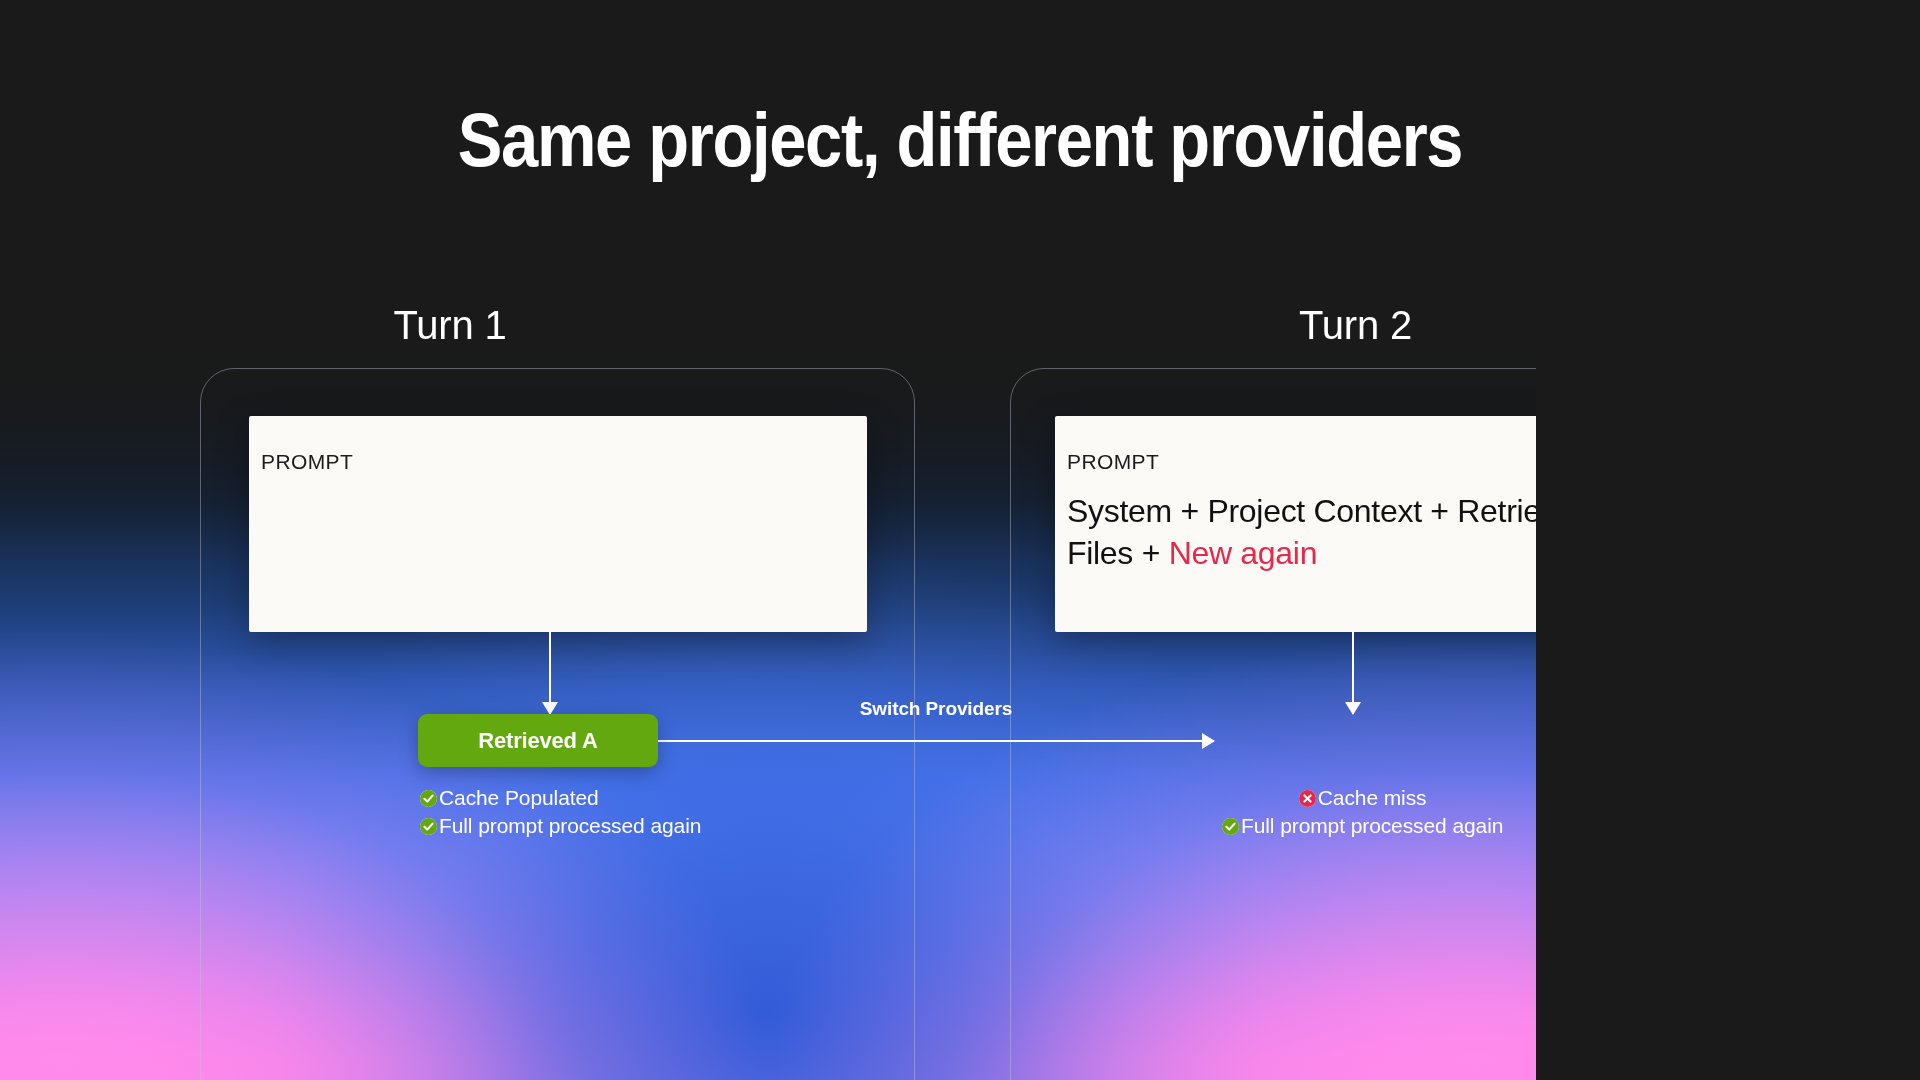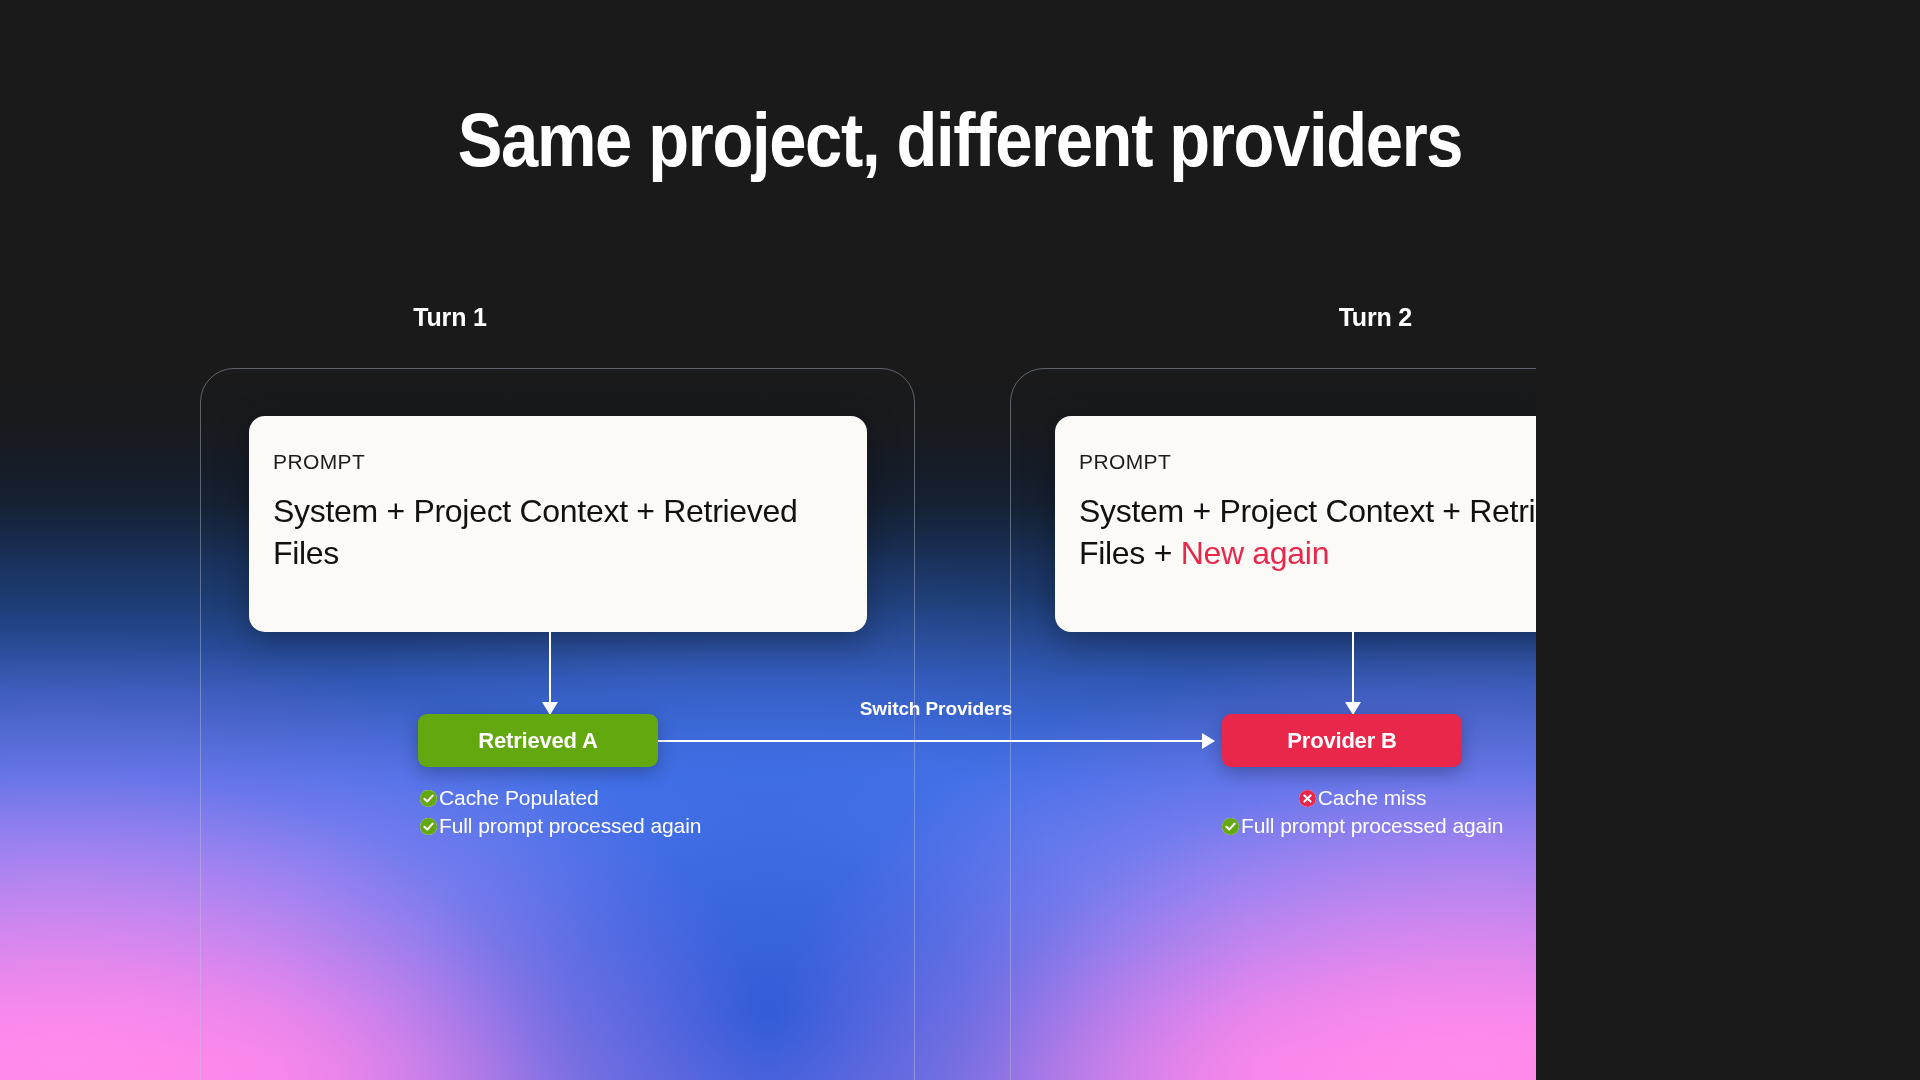--- a/index.html
+++ b/index.html
@@ -98,22 +98,22 @@
     letter-spacing: -1.5px;
     font-stretch: condensed;
     transform: scaleX(0.88);
     white-space: nowrap;
   }
 
   
   .turn-label {
     position: absolute;
     color: #ffffff;
-    font-size: 25px;
-    font-weight: 700;
+    font-size: 40px;
+    font-weight: 400;
     letter-spacing: -0.2px;
     text-align: center;
     white-space: nowrap;
   }
   #turn-label-1 { top: 303px; left: 340px; width: 220px; }
   #turn-label-2 { top: 303px; left: 1192px; width: 220px; text-align: right; }
 
   
   .turn-panel {
     position: absolute;
@@ -121,22 +121,22 @@
     border-radius: 34px;
     background: transparent;
   }
   #turn-panel-1 { left: 200px; top: 368px; width: 715px; height: 760px; }
   #turn-panel-2 { left: 1010px; top: 368px; width: 715px; height: 760px; }
 
   
   .prompt-card {
     position: absolute;
     background: #fbfaf6;
-    border-radius: 16px;
-    padding: 34px 30px 30px 24px;
+    border-radius: 2px;
+    padding: 34px 30px 30px 12px;
     box-shadow: 0 10px 34px rgba(0,0,0,0.30);
   }
   #prompt-card-1 { left: 249px; top: 416px; width: 618px; height: 216px; }
   #prompt-card-2 { left: 1055px; top: 416px; width: 618px; height: 216px; }
 
   .prompt-kicker {
     color: #1c1c1c;
     font-size: 21px;
     font-weight: 400;
     letter-spacing: 0.4px;
@@ -275,21 +275,20 @@
   <div id="page-title">Same project, different providers</div>
 
   <div id="turn-label-1" class="turn-label">Turn 1</div>
   <div id="turn-label-2" class="turn-label">Turn 2</div>
 
   <div id="turn-panel-1" class="turn-panel"></div>
   <div id="turn-panel-2" class="turn-panel"></div>
 
   <div id="prompt-card-1" class="prompt-card">
     <div class="prompt-kicker">PROMPT</div>
-    <div class="prompt-body"><span>System + Project Context + Retrieved Files</span></div>
   </div>
 
   <div id="prompt-card-2" class="prompt-card">
     <div class="prompt-kicker">PROMPT</div>
     <div class="prompt-body"><span>System + Project Context + Retrieved Files + </span><span class="new-info">New again</span></div>
   </div>
 
   <div id="vconn-1" class="vconn">
     <div class="stem"></div>
     <div class="head"></div>
@@ -300,23 +299,20 @@
   </div>
 
   <div id="switch-label">Switch Providers</div>
   <div id="switch-connector">
     <div class="line"></div>
     <div class="arrow"></div>
   </div>
 
   <div id="provider-a" class="provider-pill">
     <span>Retrieved A</span>
-  </div>
-  <div id="provider-b" class="provider-pill">
-    <span>Provider B</span>
   </div>
 
   <div id="status-list-1" class="status-list">
     <div class="status-item">
       <span class="status-badge">
         <svg width="17" height="17" viewBox="0 0 17 17" aria-hidden="true">
           <circle cx="8.5" cy="8.5" r="8.5" fill="#63a80f"></circle>
           <path d="M4.4 8.8 L7.2 11.6 L12.6 5.6" stroke="#ffffff" stroke-width="2.1" fill="none" stroke-linecap="round" stroke-linejoin="round"></path>
         </svg>
       </span>

